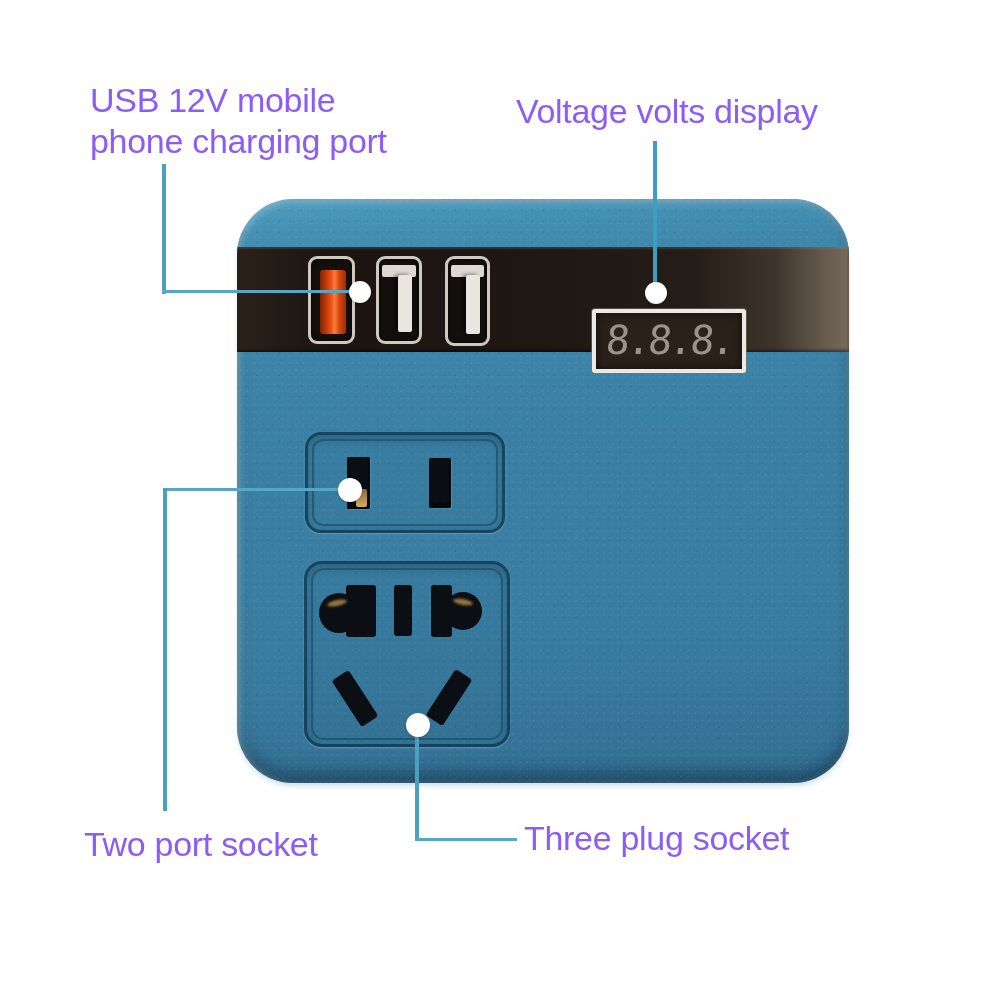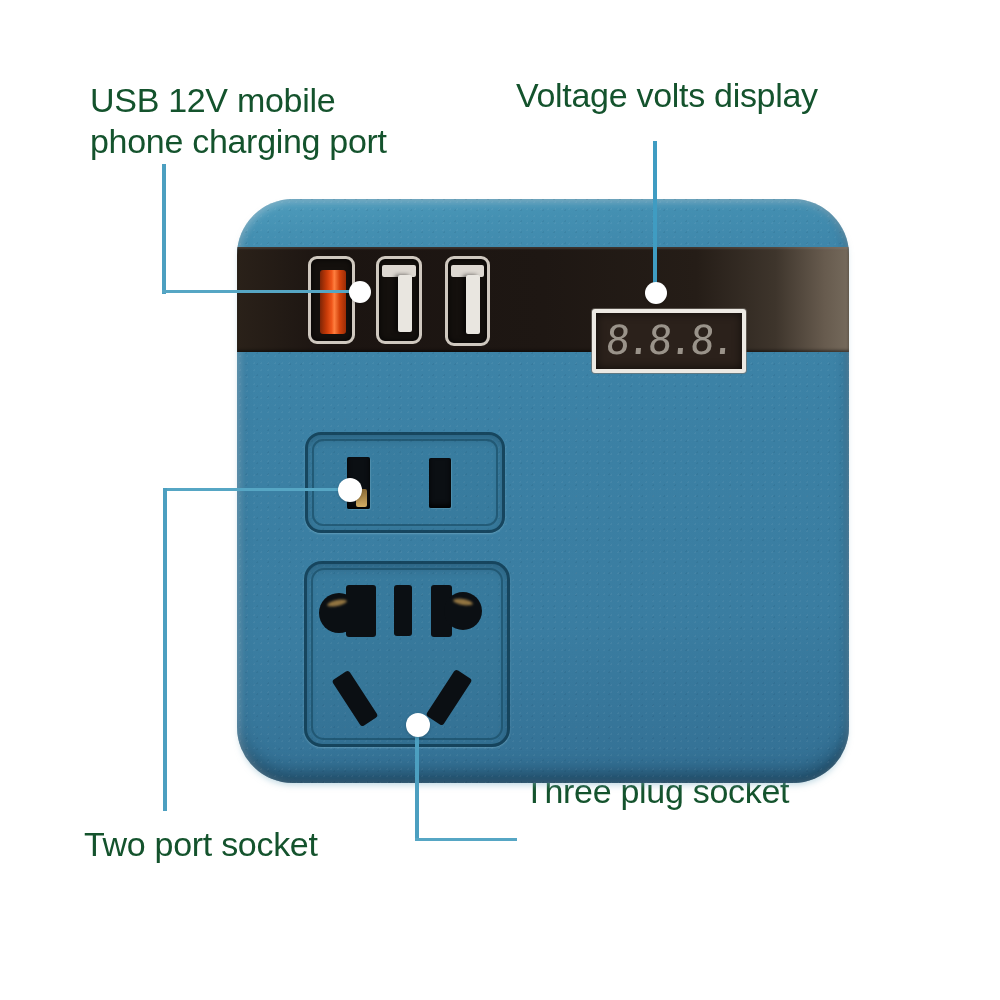--- a/index.html
+++ b/index.html
@@ -2,27 +2,27 @@
 <html><head>
 <meta charset="utf-8">
 <style>
   html,body{margin:0;padding:0;background:#fff;}
   .canvas{
     position:relative;width:1000px;height:1000px;background:#ffffff;
     overflow:hidden;font-family:"Liberation Sans", sans-serif;
   }
   
   .label{
-    position:absolute;color:#14532d;font-size:34px;line-height:41px;
+    position:absolute;color:#8b5cf6;font-size:34px;line-height:41px;
     letter-spacing:-0.3px;white-space:pre-line;
   }
   #label-usb{left:90px;top:80px;}
-  #label-voltage{left:516px;top:75px;text-align:right;}
+  #label-voltage{left:516px;top:91px;text-align:right;}
   #label-two{left:84px;top:824px;}
-  #label-three{left:524px;top:771px;}
+  #label-three{left:524px;top:818px;}
   
   .line{position:absolute;background:#4c9fc0;z-index:6;}
   #line-usb-v{left:162px;top:164px;width:4px;height:130px;}
   #line-usb-h{left:162px;top:290px;width:190px;height:3px;background:#56a6c4;}
   #line-volt-v{left:653px;top:141px;width:4px;height:152px;background:#3f9cc2;}
   #line-two-h{left:163px;top:488px;width:180px;height:3px;background:#56a6c4;}
   #line-two-v{left:163px;top:488px;width:4px;height:323px;}
   #line-three-v{left:415px;top:727px;width:4px;height:114px;}
   #line-three-h{left:415px;top:838px;width:102px;height:3px;background:#56a6c4;}
   

